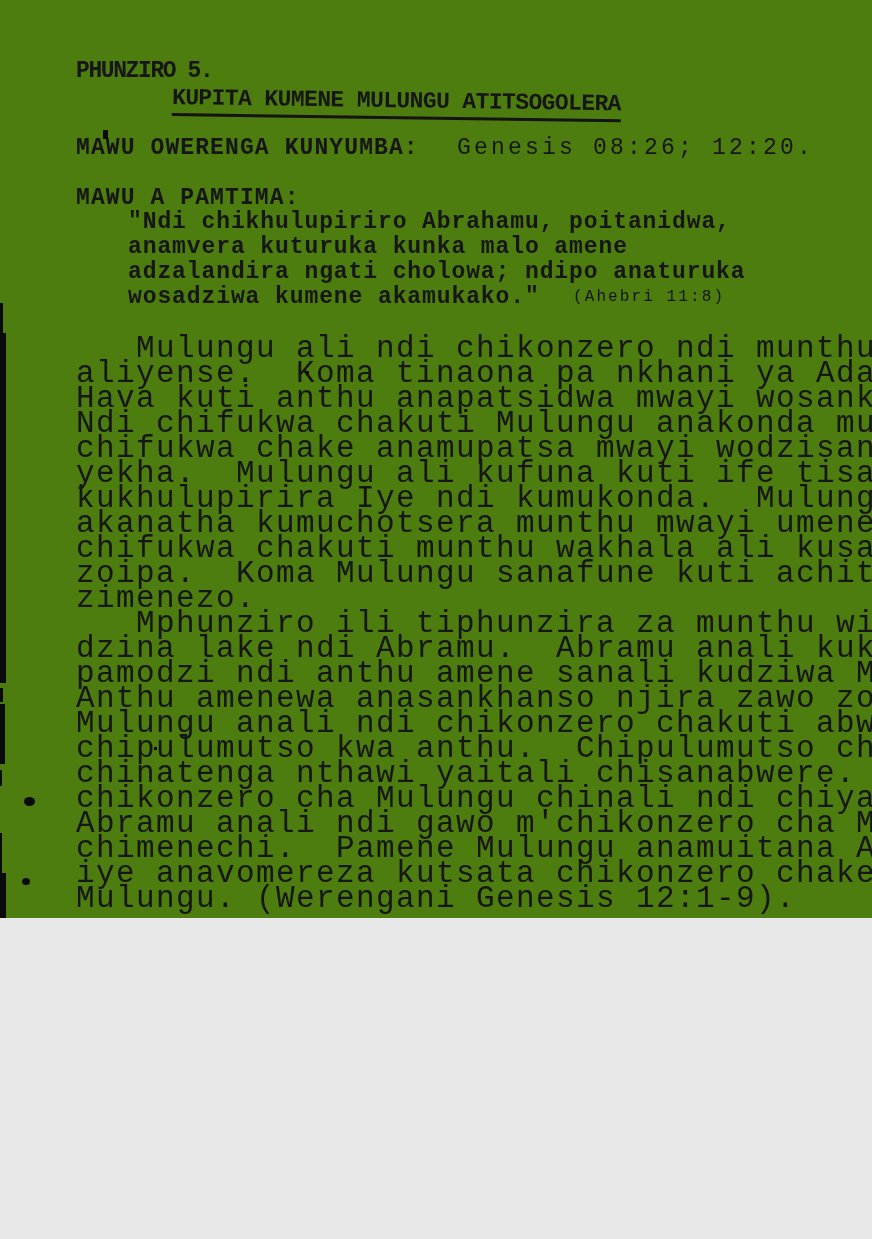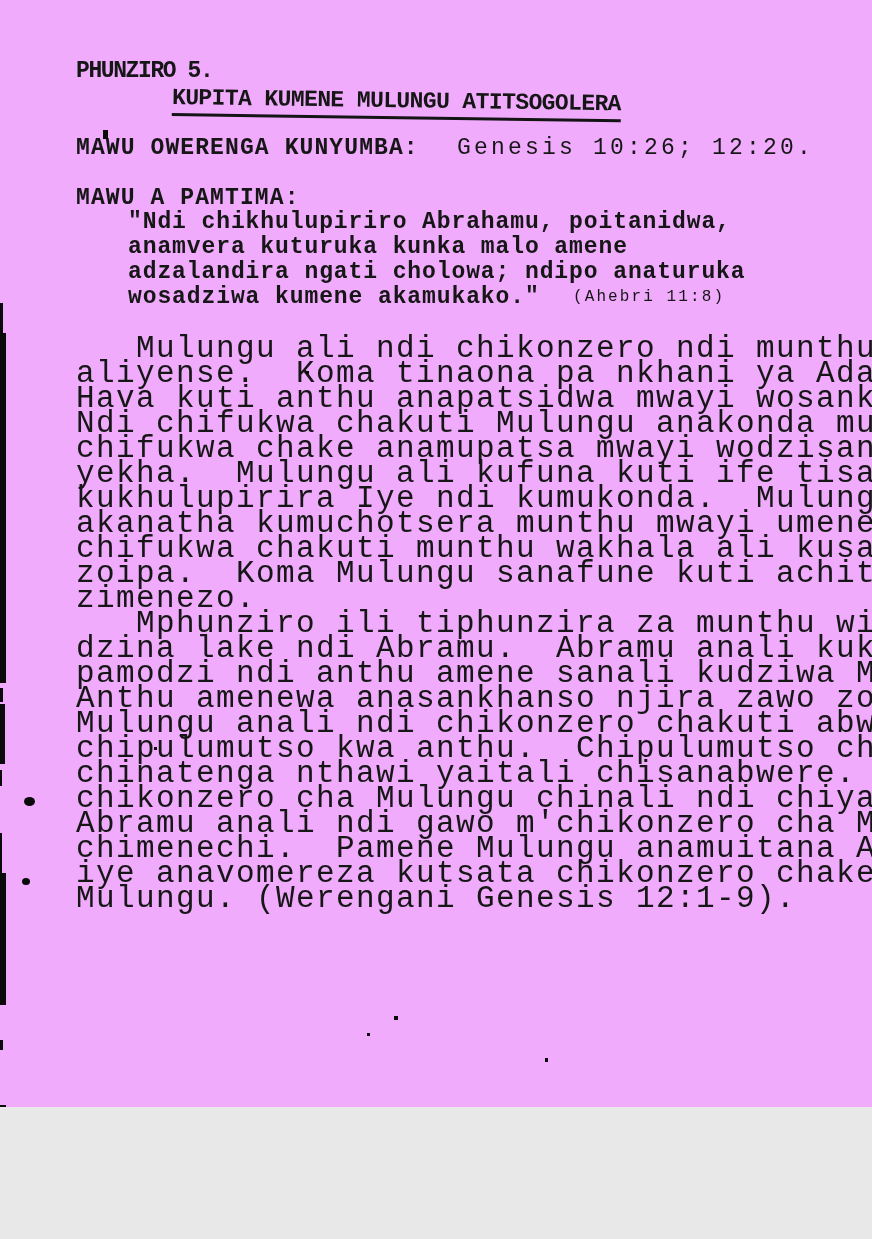--- a/index.html
+++ b/index.html
@@ -1,20 +1,20 @@
 <!DOCTYPE html>
 <html><head>
 <meta charset="utf-8">
 <style>
   html, body { margin: 0; padding: 0; background: #e8e8e8; }
   .page {
     position: relative;
     width: 872px;
-    height: 1107px;
-    background: #f0abfc;
+    height: 918px;
+    background: #4d7c0f;
     overflow: hidden;
     font-family: "Liberation Mono", "DejaVu Sans Mono", monospace;
     color: #161616;
   }
   
   .lesson-number {
     position: absolute; left: 76px; top: 58px;
     font-size: 23px; font-weight: bold; letter-spacing: -1.4px;
     white-space: pre;
   }
@@ -93,21 +93,21 @@
 </head>
 <body>
 
 <div class="page">
 
   <div class="lesson-number">PHUNZIRO 5.</div>
   <div class="doc-title">KUPITA KUMENE MULUNGU ATITSOGOLERA</div>
 
   <div class="ref-row ref-row-1">
     <span class="ref-label">MAWU OWERENGA KUNYUMBA:</span>
-    <span class="ref-value">Genesis 10:26; 12:20.</span>
+    <span class="ref-value">Genesis 08:26; 12:20.</span>
   </div>
   <div class="ref-row ref-row-3">
     <span class="ref-label">MAWU A PAMTIMA:</span>
     <span class="ref-value"></span>
   </div>
 
   <div class="quote">"Ndi chikhulupiriro Abrahamu, poitanidwa,
 anamvera kuturuka kunka malo amene
 adzalandira ngati cholowa; ndipo anaturuka
 wosadziwa kumene akamukako."</div>

